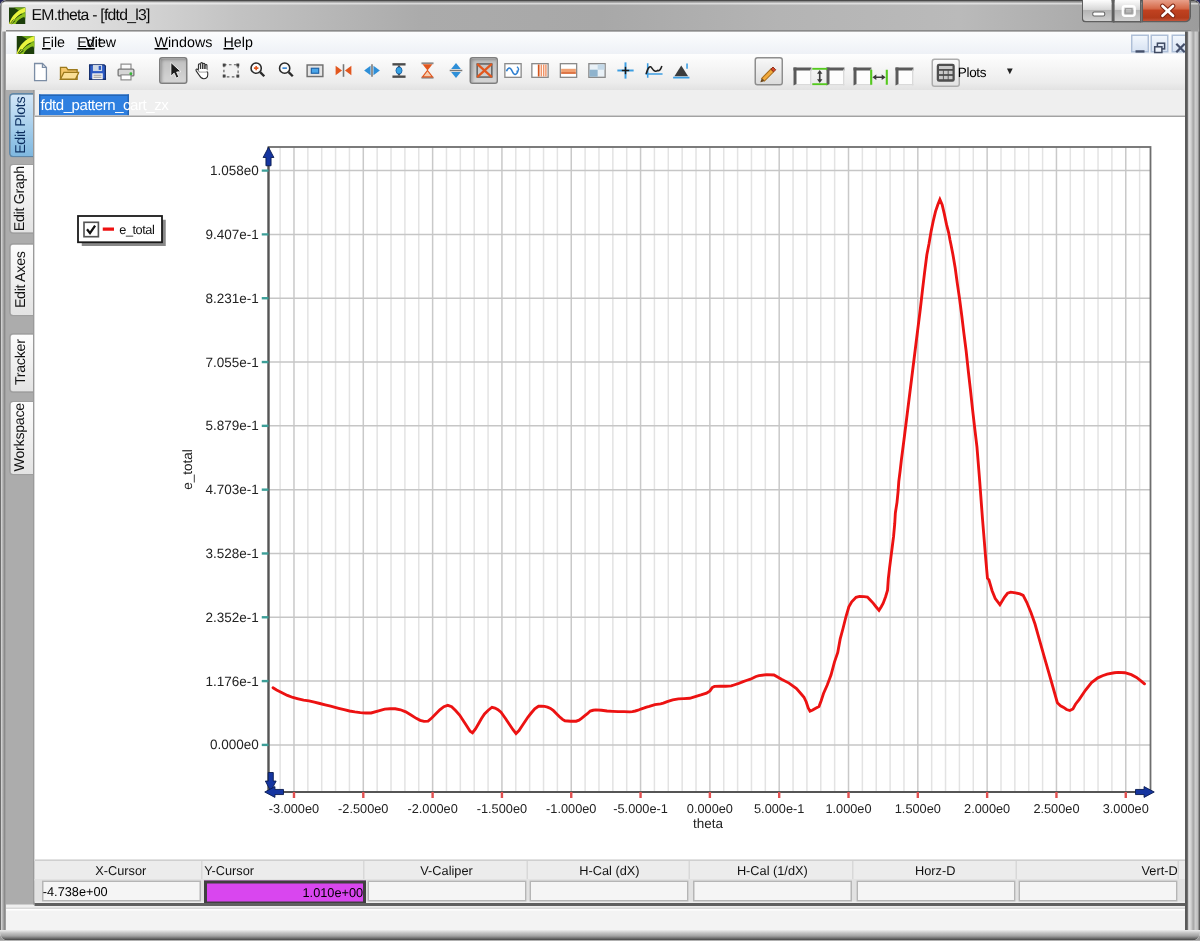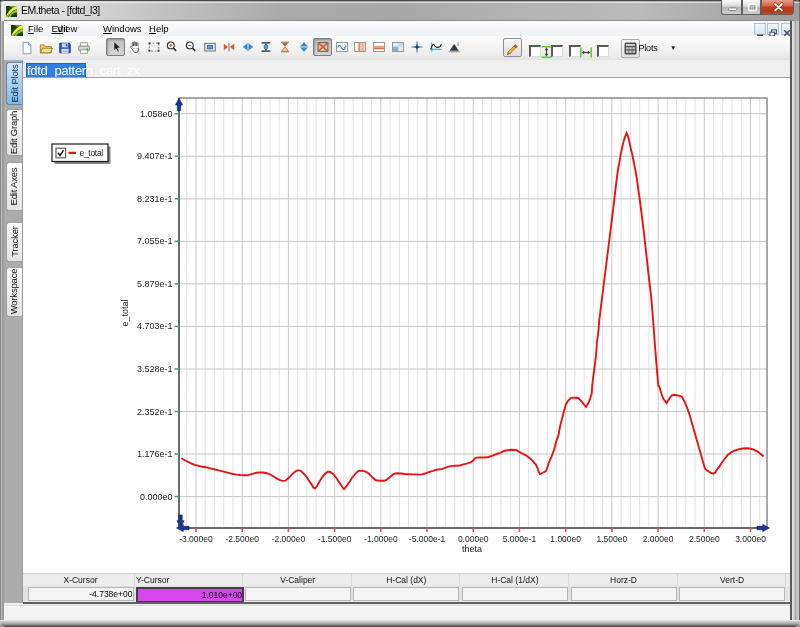--- a/index.html
+++ b/index.html
@@ -30,21 +30,21 @@
 .tbtn { display:flex; align-items:center; justify-content:center; border-radius:2px; }
 .tbtn.pressed { background:linear-gradient(#bfbfbf,#d5d5d5); border:1px solid #7e7e7e; margin:-1px; box-shadow:inset 1px 1px 2px rgba(0,0,0,.25); }
 .tbtn.raised { background:linear-gradient(#f8f8f8,#dcdcdc); border:1px solid #8e8e8e; margin:-1px; }
 
 #client { left:4px; top:59.5px; width:786px; height:543px; background:#efefef; }
 #sidebar { position:absolute; left:0; top:0.5px; width:17.5px; height:543px; background:#acacac; border-right:1px solid #9a9a9a; }
 .vtab { position:absolute; left:1.5px; width:16px; background:linear-gradient(#fdfdfd,#e3e3e3); border:1px solid #9f9f9f; border-right:none; border-radius:3px 0 0 3px; display:flex; align-items:center; justify-content:center; box-sizing:border-box; }
 .vtab span { transform:rotate(-90deg); white-space:nowrap; font-size:9.5px; color:#111; letter-spacing:-0.2px; }
 .vtab.sel { background:linear-gradient(#d3e7f8,#7fb8e0); border-color:#5f87a8; }
 .vtab.sel span { color:#0b2d5e; }
-#doctab { position:absolute; left:22px; top:3px; width:60px; height:14px; background:#2e7fe0; color:#fff; font-size:13px; letter-spacing:-0.3px; text-align:center; line-height:14px; border:1px solid #2365b5; border-bottom:none; box-sizing:border-box; }
+#doctab { position:absolute; left:22px; top:3px; width:60px; height:14px; background:#2e7fe0; color:#fff; font-size:10px; letter-spacing:-0.3px; text-align:center; line-height:14px; border:1px solid #2365b5; border-bottom:none; box-sizing:border-box; }
 #panel { position:absolute; left:18.5px; top:17.5px; width:767.5px; height:495.5px; background:#fff; border-top:1px solid #a2a2a2; }
 #hdrrow { position:absolute; left:18.5px; top:513.5px; width:767.5px; height:13px; background:#ececec; font-size:8.5px; color:#111; border-top:1px solid #cfcfcf;padding-left:37px; }
 #valrow { position:absolute; left:18.5px; top:526.5px; width:767.5px; height:15px; background:#e2e2e2; font-size:8.5px; color:#000; }
 #valrow > div { top:0.5px !important; }
 #mdiline { position:absolute; left:18.5px; top:542px; width:767.5px; height:2px; background:#606060; }
 #statusbar { position:absolute; left:0px; top:546px; width:786px; height:14px; background:#f3f3f3; border-top:1px solid #fff; box-shadow:0 -1px 0 #d9d9d9; }
 </style></head>
 <body>
 <div id="win">
   <div class="abs" id="frame-top"></div>
@@ -478,24 +478,24 @@
 <text x="56.5" y="78.3" font-family="Liberation Sans, sans-serif" font-size="8.5" letter-spacing="-0.3" fill="#111">e_total</text>
 </svg>
       </div>
     <div id="hdrrow">
         <div style="position:absolute;left:5.0px;top:0;width:106px;height:12px;line-height:12px;text-align:center;border-right:1px solid #d8d8d8">X-Cursor</div>
 <div style="position:absolute;left:113.6px;top:0;width:106px;height:12px;line-height:12px;border-right:1px solid #d8d8d8">Y-Cursor</div>
 <div style="position:absolute;left:222.2px;top:0;width:106px;height:12px;line-height:12px;text-align:center;border-right:1px solid #d8d8d8">V-Caliper</div>
 <div style="position:absolute;left:330.79999999999995px;top:0;width:106px;height:12px;line-height:12px;text-align:center;border-right:1px solid #d8d8d8">H-Cal (dX)</div>
 <div style="position:absolute;left:439.4px;top:0;width:106px;height:12px;line-height:12px;text-align:center;border-right:1px solid #d8d8d8">H-Cal (1/dX)</div>
 <div style="position:absolute;left:548.0px;top:0;width:106px;height:12px;line-height:12px;text-align:center;border-right:1px solid #d8d8d8">Horz-D</div>
-<div style="position:absolute;left:656.5999999999999px;top:0;width:106px;height:12px;line-height:12px;text-align:center;border-right:1px solid #d8d8d8">Vert-D</div>
+<div style="position:absolute;left:656.5999999999999px;top:0;width:106px;height:12px;line-height:12px;text-align:right;border-right:1px solid #d8d8d8">Vert-D</div>
       </div>
     <div id="valrow">
-        <div style="position:absolute;left:5.0px;top:0;width:104px;height:12.5px;line-height:12.5px;text-align:right;background:#f5f5f5;border:1px solid #b5b5b5">-4.738e+00</div>
+        <div style="position:absolute;left:5.0px;top:0;width:104px;height:12.5px;line-height:12.5px;text-align:left;background:#f5f5f5;border:1px solid #b5b5b5">-4.738e+00</div>
 <div style="position:absolute;left:113.6px;top:0;width:104px;height:12.5px;line-height:12.5px;text-align:right;background:#d946ef;border:2px solid #404040">1.010e+00</div>
 <div style="position:absolute;left:222.2px;top:0;width:104px;height:12.5px;line-height:12.5px;text-align:center;background:#f5f5f5;border:1px solid #b5b5b5"></div>
 <div style="position:absolute;left:330.79999999999995px;top:0;width:104px;height:12.5px;line-height:12.5px;text-align:center;background:#f5f5f5;border:1px solid #b5b5b5"></div>
 <div style="position:absolute;left:439.4px;top:0;width:104px;height:12.5px;line-height:12.5px;text-align:center;background:#f5f5f5;border:1px solid #b5b5b5"></div>
 <div style="position:absolute;left:548.0px;top:0;width:104px;height:12.5px;line-height:12.5px;text-align:center;background:#f5f5f5;border:1px solid #b5b5b5"></div>
 <div style="position:absolute;left:656.5999999999999px;top:0;width:104px;height:12.5px;line-height:12.5px;text-align:center;background:#f5f5f5;border:1px solid #b5b5b5"></div>
       </div>
     <div id="mdiline"></div>
     <div id="statusbar"></div>
   </div>

